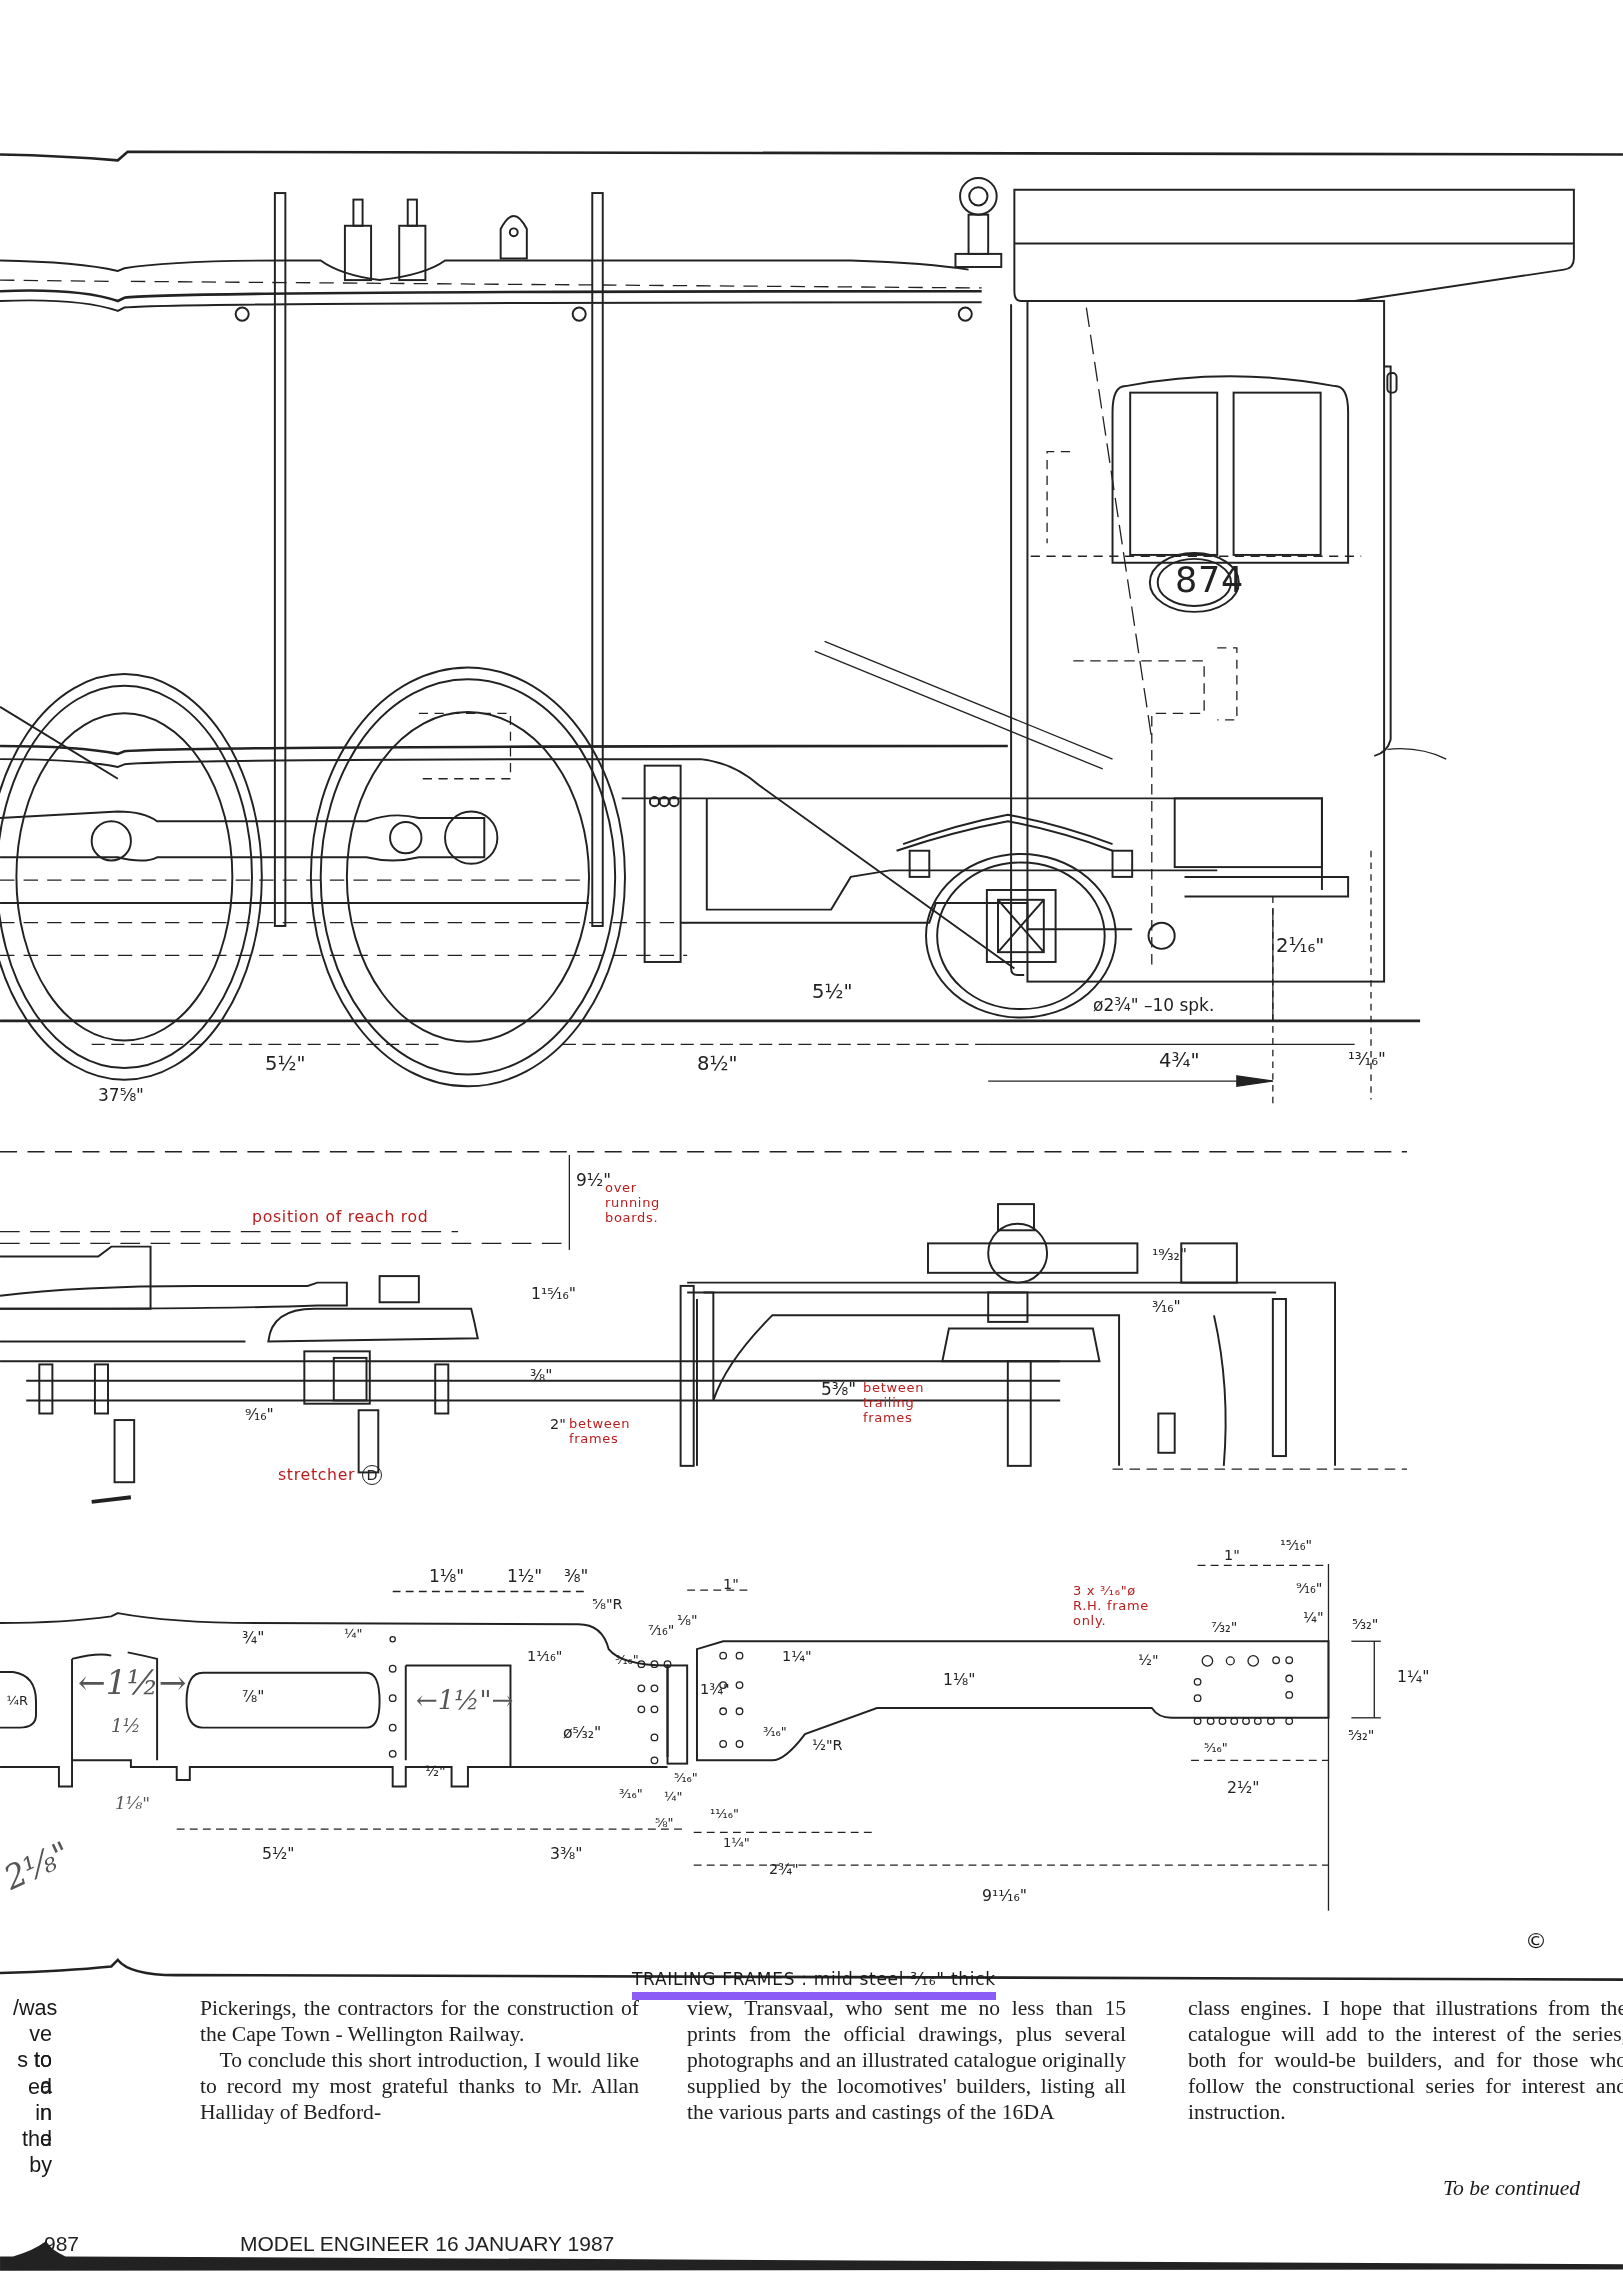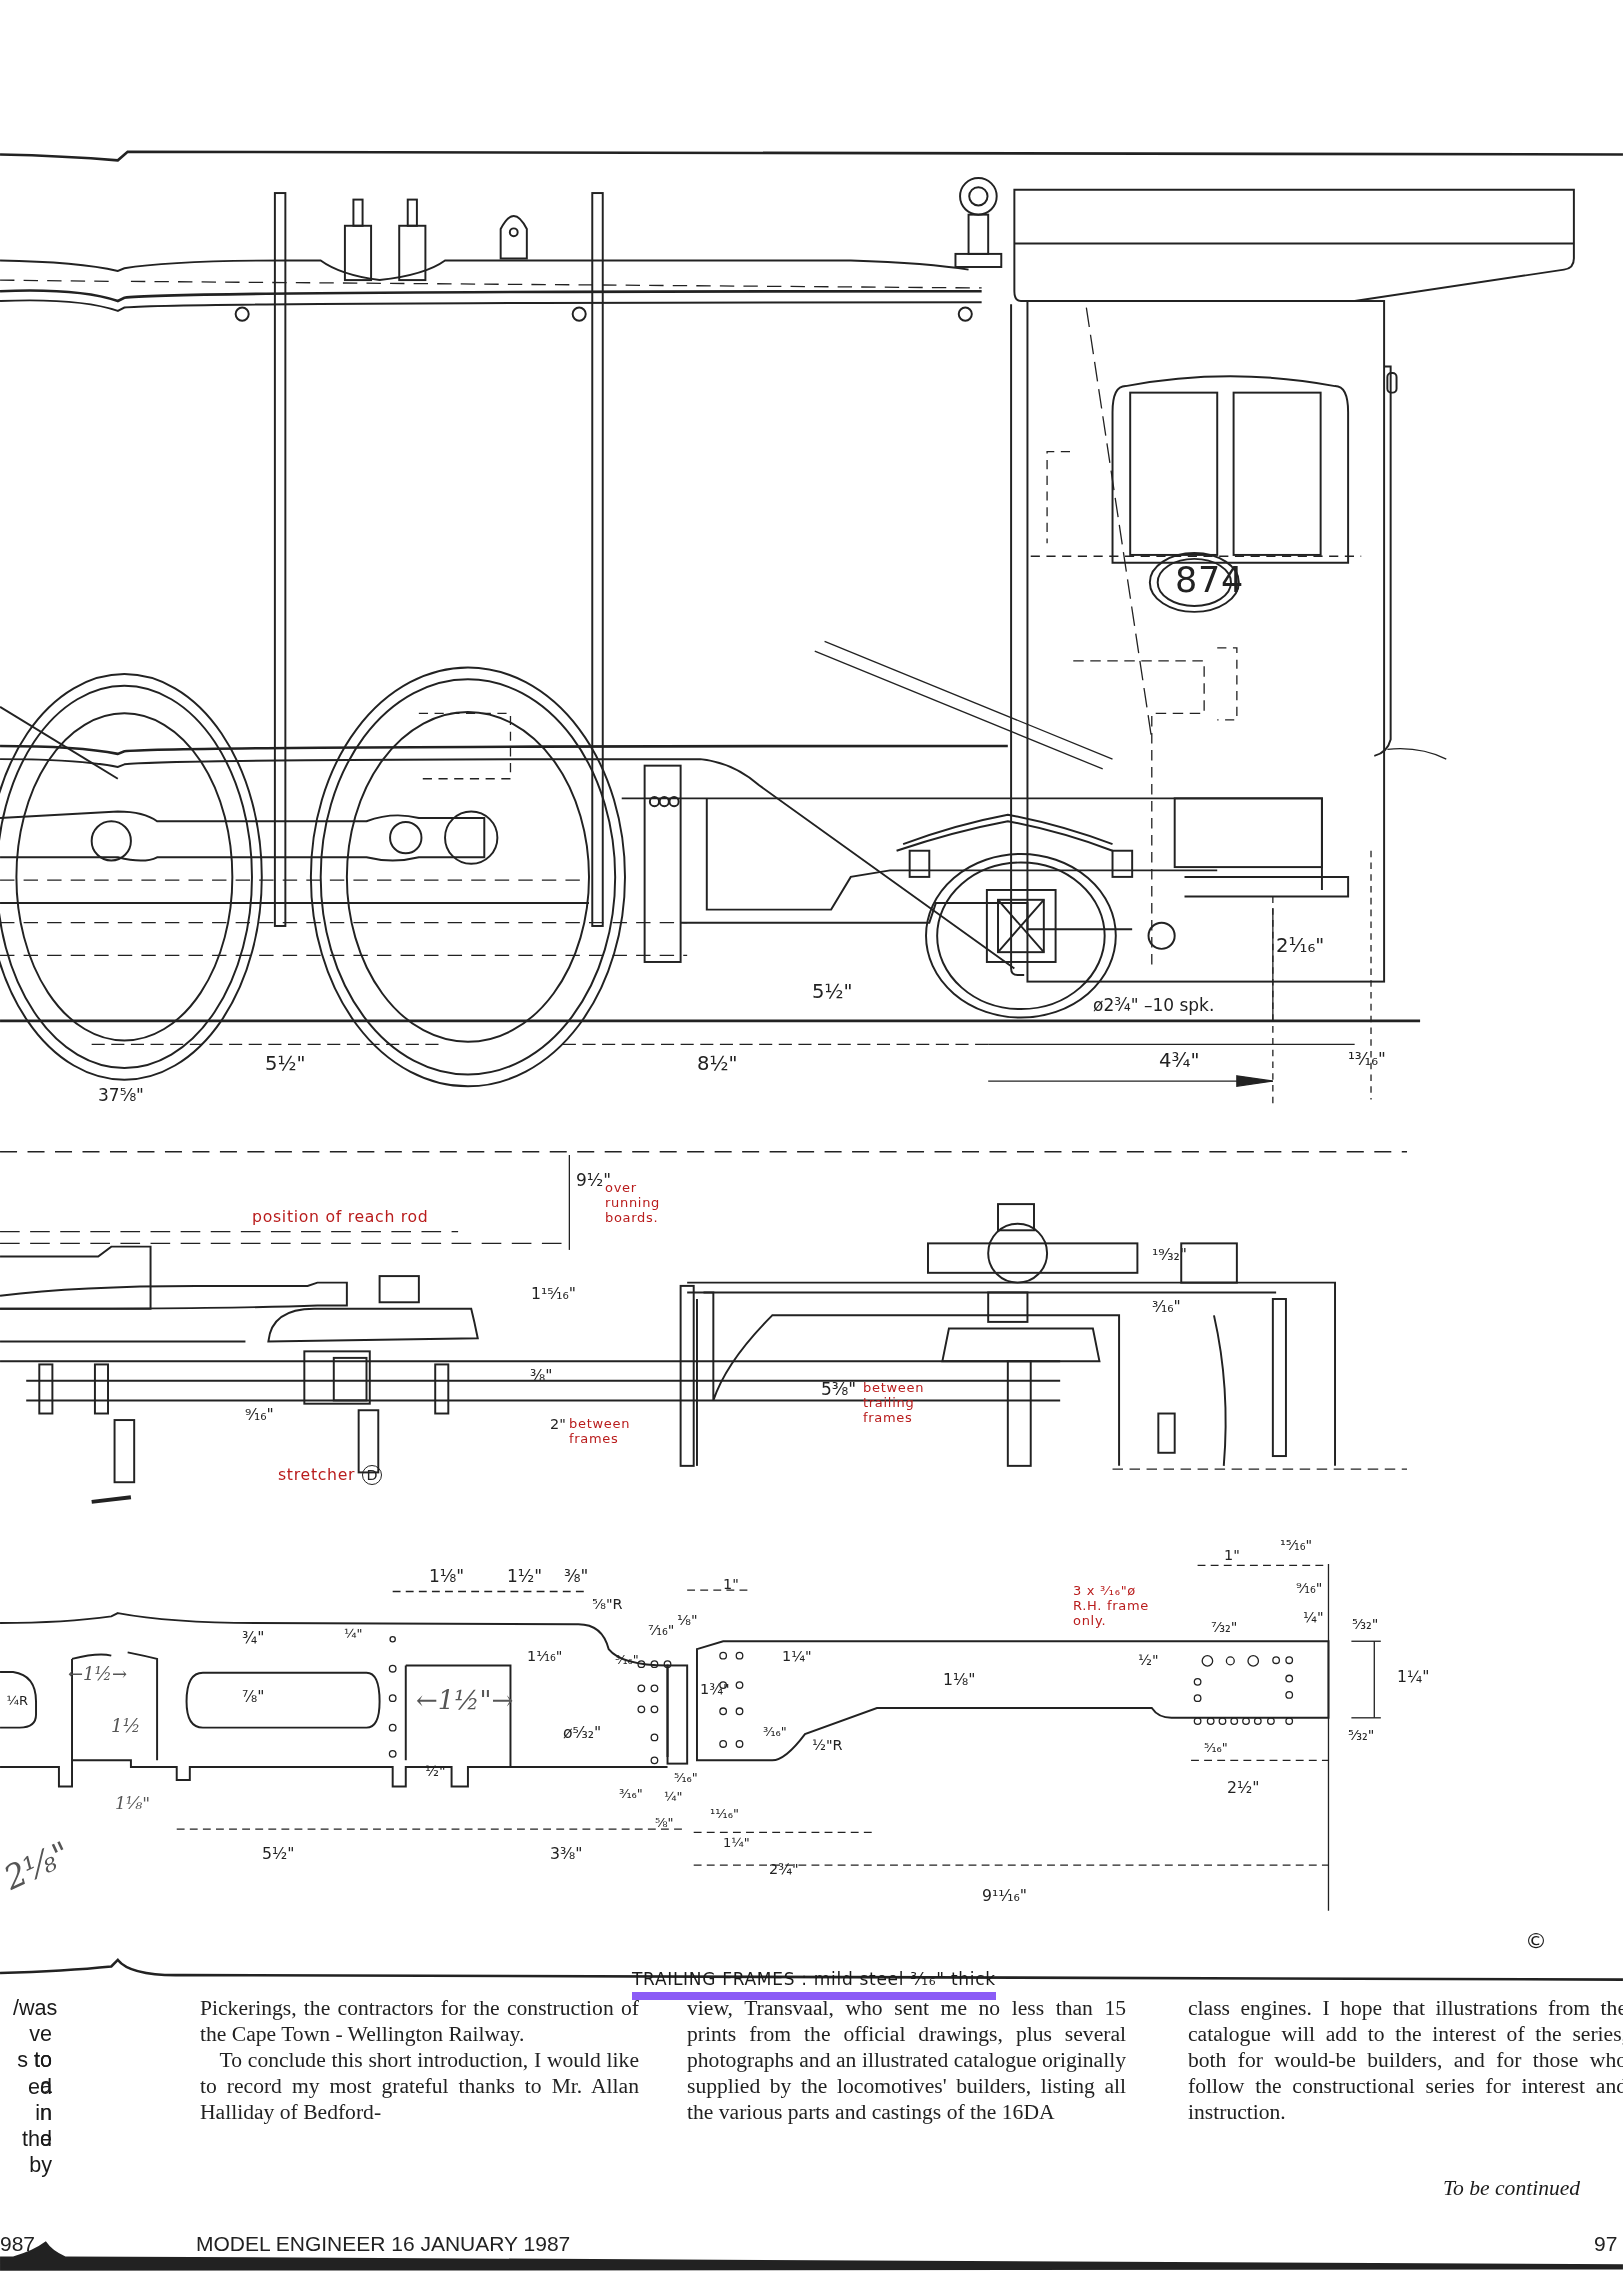--- a/index.html
+++ b/index.html
@@ -7,21 +7,21 @@
   svg.draw { position:absolute; left:0; top:0; }
   .dim { position:absolute; font-family:"DejaVu Sans", sans-serif; font-size:19.6px; color:#222; white-space:nowrap; line-height:1; }
   .note { position:absolute; font-family:"DejaVu Sans", sans-serif; font-size:15.7px; color:#b91c1c; white-space:pre; line-height:1.15; letter-spacing:0.7px; }
   .hand { position:absolute; font-family:"DejaVu Serif", serif; font-style:italic; font-size:33px; color:#555; white-space:nowrap; }
   .caption { position:absolute; left:632px; top:1969px; font-family:"DejaVu Sans", sans-serif; font-size:17px; letter-spacing:0.7px; border-bottom:8px solid #8b5cf6; padding-bottom:2.6px; }
   .copyright { position:absolute; left:1525px; top:1928px; font-size:22px; }
   .col { position:absolute; top:1995px; width:439px; font-family:"Liberation Serif", serif; font-size:21.6px; line-height:26px; color:#222; text-align:justify; }
   .col p { margin:0; }
   .col p.indent { text-indent:19.6px; }
   .cont { position:absolute; left:1443px; top:2176px; font-family:"Liberation Serif", serif; font-style:italic; font-size:21.6px; }
-  .footer { position:absolute; top:2232px; font-family:"Liberation Sans", sans-serif; font-size:21px; color:#222; }
+  .footer { position:absolute; top:2232px; font-family:"Liberation Sans", sans-serif; font-size:21px; color:#222;margin-left:44px; }
   .frag { position:absolute; font-family:Liberation Sans, sans-serif; font-size:21.6px; line-height:26px; text-align:right; width:39px; }
 </style>
 </head>
 <body>
 
 <svg class="draw" width="1623" height="2295" viewBox="0 0 2480 3507" fill="none" stroke="#222" stroke-width="3">
 
   <path d="M0 236 Q100 238 180 245 L195 232 Q400 228 2480 236" stroke-width="4"></path>
 
   <g>
@@ -310,21 +310,21 @@
 <div class="dim" style="left:769px;top:1862px;font-size:14.4px;">2¾"</div>
 <div class="dim" style="left:1204px;top:1741px;font-size:13px;">⁵⁄₁₆"</div>
 <div class="dim" style="left:1227px;top:1780px;font-size:15.7px;">2½"</div>
 <div class="dim" style="left:1348px;top:1728px;font-size:14.4px;">⁵⁄₃₂"</div>
 <div class="dim" style="left:982px;top:1888px;font-size:15.7px;">9¹¹⁄₁₆"</div>
 
 <div class="note" style="left:1073px;top:1584px;font-size:13px;">3 x ³⁄₁₆"ø
 R.H. frame
 only.</div>
 
-<div class="hand" style="left:68px;top:1663px;font-size:18px;">←1½→</div>
+<div class="hand" style="left:78px;top:1663px;font-size:33px;">←1½→</div>
 <div class="hand" style="left:416px;top:1685px;font-size:26px;">←1½"→</div>
 <div class="hand" style="left:3.3px;top:1846px;font-size:33px;transform:rotate(-25deg);">2⅛"</div>
 <div class="hand" style="left:111px;top:1715px;font-size:18.3px;">1½</div>
 <div class="hand" style="left:115px;top:1793px;font-size:17px;">1⅛"</div>
 
 <div class="caption">TRAILING FRAMES : mild steel ³⁄₁₆" thick</div>
 <div class="copyright">©</div>
 
 <div class="frag" style="left:13px;top:1995px;">/was</div>
 <div class="frag" style="left:13px;top:2021px;">ve to</div>

